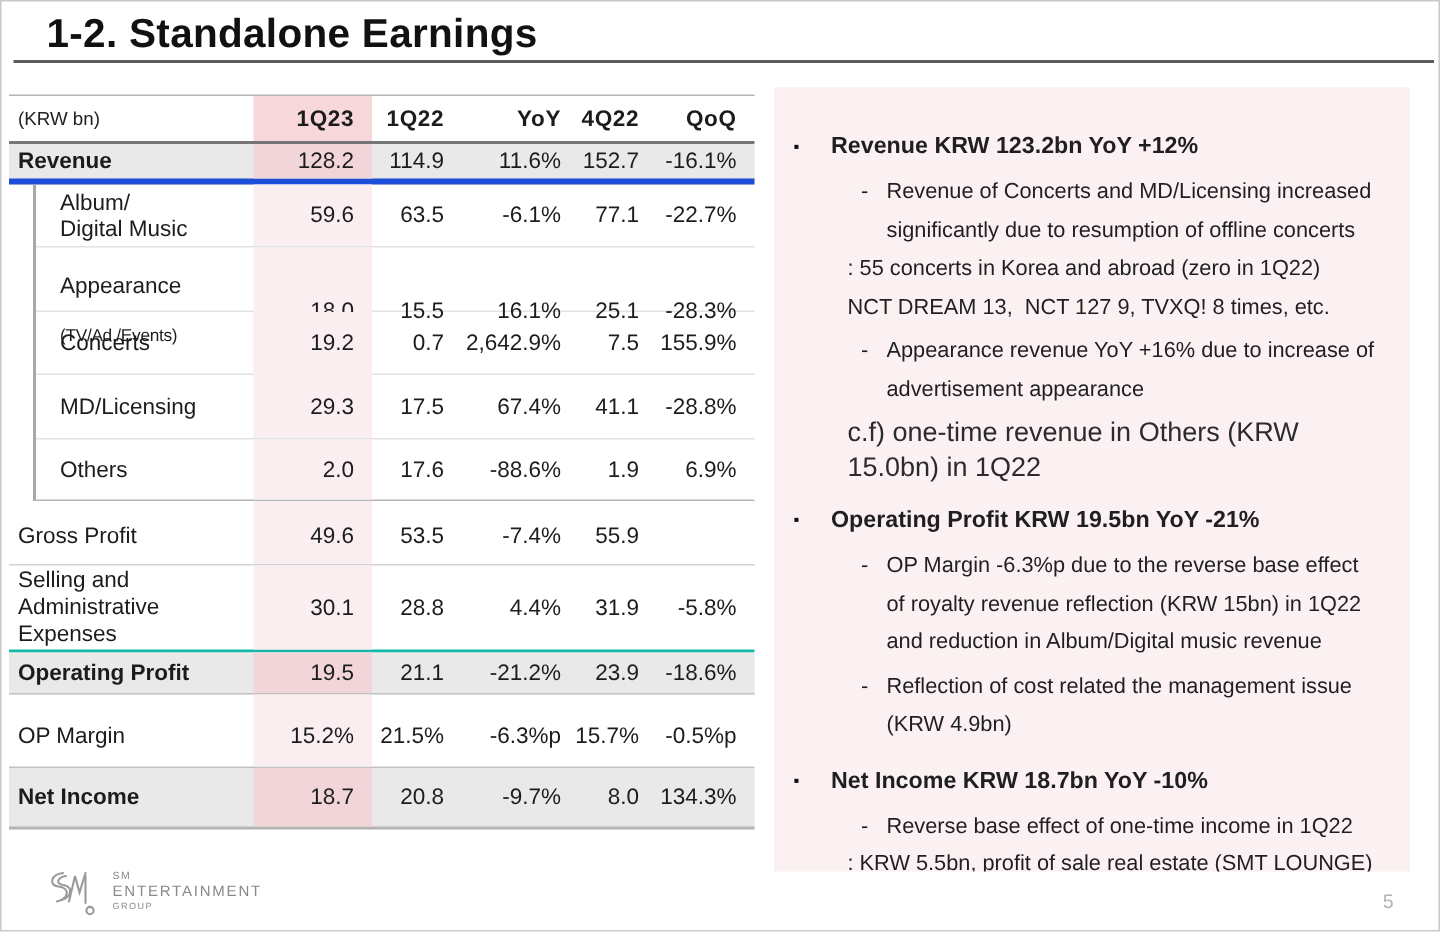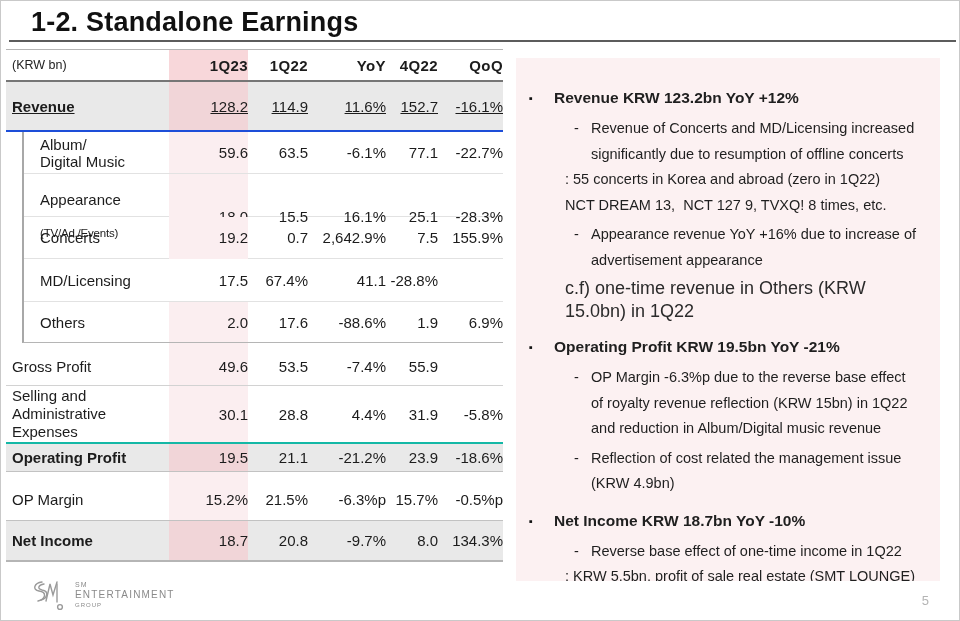--- a/index.html
+++ b/index.html
@@ -11,36 +11,36 @@
   }
   
   .title {
     position:absolute; left:30px; top:6px; font-size:27px; font-weight:800;
     letter-spacing:0.2px; color:#111;
   }
   .title-rule {
     position:absolute; left:8px; right:3px; top:39px; height:2px; background:#5c5c5c;
   }
   
-  .fin-table { position:absolute; left:5px; top:48px; width:497px; font-size:15px; }
+  .fin-table { position:absolute; left:5px; top:62px; width:497px; font-size:15px; }
   .trow { display:grid; grid-template-columns:163px 79px 60px 78px 52px 65px; align-items:center; }
   .sub-block .trow { grid-template-columns:145px 79px 60px 78px 52px 65px; }
   .cell { height:100%; display:flex; align-items:center; }
-  .cell.v { justify-content:flex-end; padding-right:0; font-variant-numeric:tabular-nums; }
+  .cell.v { justify-content:flex-end; padding-right:12px; font-variant-numeric:tabular-nums; }
   .cell.lbl { padding-left:6px; white-space:pre-line; line-height:17px; }
   .sub-block .cell.lbl { padding-left:16px; }
   .pk { background:#fbeef0; }
   .thead { height:33px; border-top:1px solid #b5b5b5; border-bottom:2px solid #767676; }
   .thead .colh { font-weight:700; letter-spacing:0.4px; }
   .thead .pk { background:#f8d7da; }
   .unit { font-size:12.5px; color:#222; }
   .major { background:#e9e9e9; }
   .major .pk { background:#f1d5d8; }
   .major .cell.lbl { font-weight:700; }
-  .r-revenue { height:50px; border-bottom:2px solid #1d4ed8;text-decoration:underline; }
+  .r-revenue { height:27px; border-bottom:4px solid #1d4ed8; }
   .sub-block { margin-left:16px; border-left:2px solid #a8a8a8; border-bottom:1px solid #b5b5b5; }
   .sub-block .trow { border-bottom:1px solid #e2e2e2; }
   .sub-block .trow:last-child { border-bottom:none; }
   .r-album { height:42px; }
   .r-appearance { height:43px; }
   .r-concerts { height:42px; }
   .r-md { height:43px; }
   .r-others { height:40px;text-align:center; }
   .sublabel { font-size:11.5px; letter-spacing:-0.2px; }
   .spacer1 { height:5px; }
@@ -127,20 +127,21 @@
       <div class="trow r-concerts">
         <div class="cell lbl">Concerts</div>
         <div class="cell v pk">19.2</div>
         <div class="cell v">0.7</div>
         <div class="cell v">2,642.9%</div>
         <div class="cell v">7.5</div>
         <div class="cell v">155.9%</div>
       </div>
       <div class="trow r-md">
         <div class="cell lbl">MD/Licensing</div>
+        <div class="cell v pk">29.3</div>
         <div class="cell v">17.5</div>
         <div class="cell v">67.4%</div>
         <div class="cell v">41.1</div>
         <div class="cell v">-28.8%</div>
       </div>
       <div class="trow r-others">
         <div class="cell lbl">Others</div>
         <div class="cell v pk">2.0</div>
         <div class="cell v">17.6</div>
         <div class="cell v">-88.6%</div>

